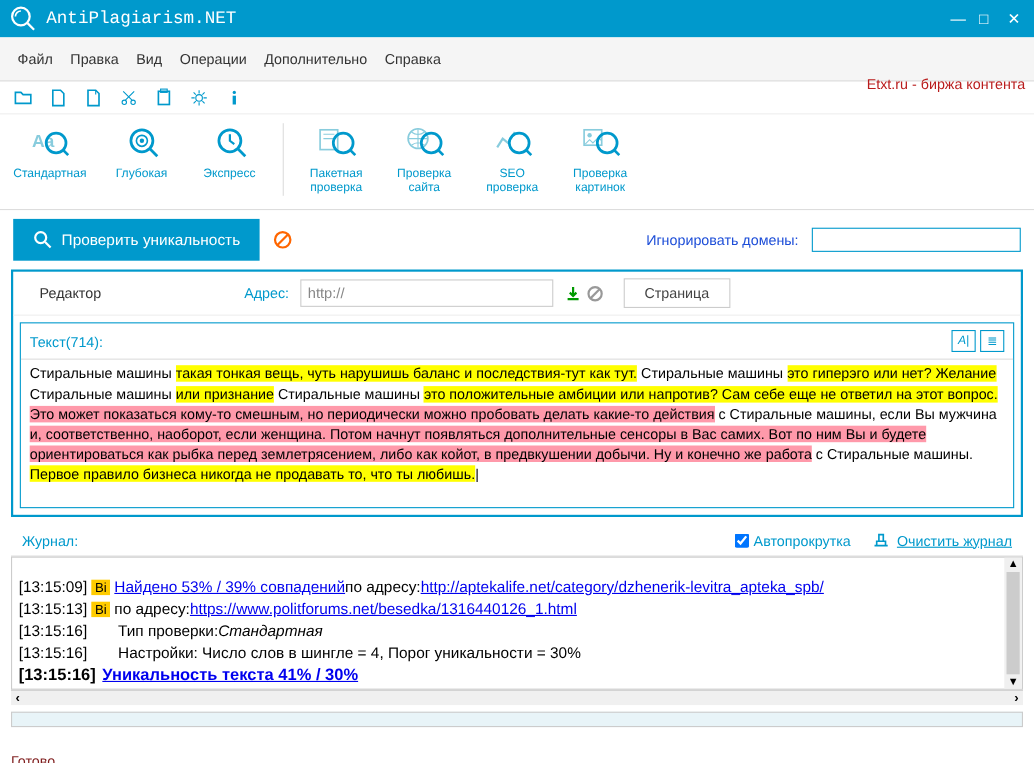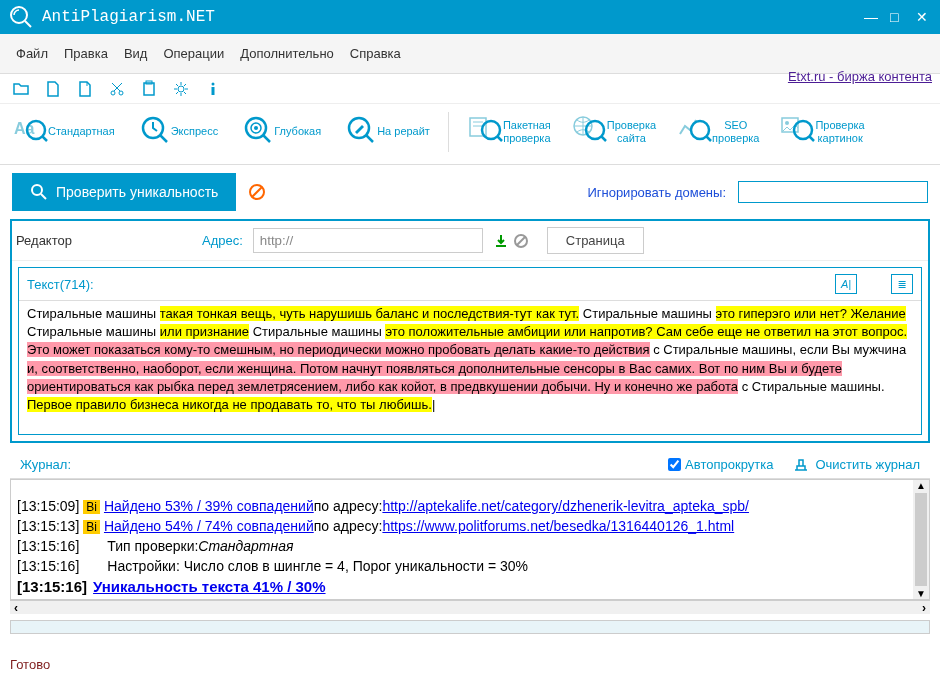--- a/index.html
+++ b/index.html
@@ -7,60 +7,60 @@
 
 .titlebar { background: #0099cc; color: #fff; height: 34px; display: flex; align-items: center; padding: 0 8px; }
 .titlebar .logo { width: 26px; height: 26px; margin-right: 8px; }
 .titlebar .title { font-size: 16px; flex: 1; font-family: Liberation Mono, monospace; }
 .titlebar .win-btns { display: flex; gap: 10px; }
 .titlebar .win-btn { width: 16px; height: 16px; cursor: pointer; color: #fff; font-size: 14px; }
 
 .menubar { height: 40px; display: flex; align-items: center; padding: 16px 8px; border-bottom: 1px solid #ddd; background: #f5f5f5; }
 .menubar .menu-item { padding: 4px 8px; cursor: pointer; font-size: 13px; color: #333; }
 .menubar .spacer { flex: 1; }
-.menubar .link { color: #4c1d95; text-decoration: underline; cursor: pointer; font-size: 13px; margin-top: 45px; }
+.menubar .link { color: #b91c1c; cursor: pointer; font-size: 13px; margin-top: 45px; }
 
 .toolbar-small { height: 30px; display: flex; align-items: center; padding: 4px 12px; gap: 14px; border-bottom: 1px solid #eee; }
 .toolbar-small .tb-icon { width: 18px; height: 18px; cursor: pointer; color: #0099cc; }
 
 .toolbar-big { display: flex; padding: 8px 12px 12px; border-bottom: 1px solid #ddd; }
 .tb-group { display: flex; gap: 20px; }
 .tb-divider { width: 1px; background: #ddd; margin: 0 18px; }
-.tb-item { display: flex; flex-direction: row; align-items: center; cursor: pointer; min-width: 60px; }
+.tb-item { display: flex; flex-direction: column; align-items: center; cursor: pointer; min-width: 60px; }
 .tb-item .tb-big-icon { width: 36px; height: 36px; margin-bottom: 4px; }
 .tb-item .tb-label { font-size: 11px; color: #0099cc; text-align: center; line-height: 1.2; }
 
 .action-row { display: flex; align-items: center; padding: 8px 12px; gap: 12px; }
 .check-btn { background: #0099cc; color: #fff; border: none; padding: 10px 18px; font-size: 14px; cursor: pointer; display: flex; align-items: center; gap: 8px; }
 .cancel-icon { color: #ff6600; }
 .action-row .spacer { flex: 1; }
 .ignore-label { font-size: 13px; color: #1d4ed8; }
 .ignore-input { border: 1px solid #0099cc; padding: 4px; width: 190px; height: 22px; }
 
 .editor-area { border: 2px solid #0099cc; margin: 0 10px 8px; padding: 0; }
-.editor-header { display: flex; align-items: center; padding: 6px 4px; gap: 10px; border-bottom: 1px solid #eee; }
+.editor-header { display: flex; align-items: center; padding: 6px 24px; gap: 10px; border-bottom: 1px solid #eee; }
 .editor-header .ed-label { font-size: 13px; color: #333; }
 .editor-header .addr-label { color: #0099cc; margin-left: 120px; }
 .editor-header .addr-input { border: 1px solid #ccc; padding: 4px 6px; width: 230px; color: #888; }
 .editor-header .page-tab { border: 1px solid #ccc; padding: 5px 18px; font-size: 13px; color: #444; margin-left: 8px; text-align: center; }
 .editor-header .ed-icons { display: flex; gap: 4px; align-items: center; }
 
 .text-area { border: 1px solid #0099cc; margin: 6px; }
-.text-header { display: flex; padding: 6px 8px; align-items: center; color: #0099cc; border-bottom: 1px solid #ddd; gap: 30px; }
+.text-header { display: flex; padding: 6px 8px; align-items: center; color: #0099cc; border-bottom: 1px solid #ddd; }
 .text-header .spacer { flex: 1; }
 .text-header .th-icon { width: 22px; height: 20px; border: 1px solid #0099cc; margin-left: 4px; display: flex; align-items: center; justify-content: center; font-size: 11px; color: #0099cc; }
 .text-content { padding: 4px 8px 20px; font-size: 13px; line-height: 1.4; color: #000; }
 .hl-yellow { background: #ffff00; }
 .hl-pink { background: #ff99aa; }
 
 .journal-header { display: flex; align-items: center; padding: 6px 10px; margin: 0 10px; border-bottom: 1px solid #ddd; }
 .journal-header .jh-label { color: #0099cc; font-size: 13px; }
 .journal-header .spacer { flex: 1; }
 .journal-header .autoscroll { color: #0099cc; display: flex; align-items: center; gap: 4px; }
-.journal-header .clear-btn { color: #0099cc; margin-left: 20px; display: flex; align-items: center; gap: 6px; cursor: pointer; }
+.journal-header .clear-btn { color: #0099cc; margin-left: 20px; display: flex; align-items: center; gap: 6px; cursor: pointer; text-decoration: underline; }
 
 .journal { margin: 0 10px; border: 1px solid #ccc; padding: 2px; font-size: 14px; font-family: 'Times New Roman', serif; position: relative; }
 .journal-line { padding: 2px 4px; display: flex; align-items: baseline; }
 .journal-line .time { color: #000; }
 .journal-line .badge { background: #ffcc00; padding: 0 3px; margin: 0 4px; font-size: 12px; font-weight: normal; }
 .journal-line .jlink { color: #0000ee; text-decoration: underline; }
 .journal-line .jtext { color: #000; }
 .journal-line .jitalic { font-style: italic; }
 .journal-line.bold { font-weight: bold; font-size: 15px; }
 .journal-scroll { height: 14px; background: #f0f0f0; border-top: 1px solid #ccc; display: flex; align-items: center; justify-content: space-between; padding: 0 4px; margin: 0 10px; }
@@ -135,41 +135,33 @@
       <svg class="tb-big-icon" viewBox="0 0 36 36">
           <text x="2" y="22" font-size="16" fill="#88ccdd" font-weight="bold">Aa</text>
           <circle cx="24" cy="18" r="9" fill="none" stroke="#0099cc" stroke-width="2.5"></circle>
           <line x1="30" y1="24" x2="35" y2="29" stroke="#0099cc" stroke-width="2.5"></line>
         </svg>
       <span class="tb-label">Стандартная</span>
     </div>
     <div class="tb-item">
       <svg class="tb-big-icon" viewBox="0 0 36 36">
           <circle cx="18" cy="16" r="10" fill="none" stroke="#0099cc" stroke-width="2.5"></circle>
-          <path d="M18 10v6l4 3" stroke="#0099cc" stroke-width="2" fill="none"></path>
-          <line x1="25" y1="23" x2="32" y2="30" stroke="#0099cc" stroke-width="2.5"></line>
-        </svg>
-      <span class="tb-label">Экспресс</span>
-    </div>
-    <div class="tb-item">
-      <svg class="tb-big-icon" viewBox="0 0 36 36">
-          <circle cx="18" cy="16" r="10" fill="none" stroke="#0099cc" stroke-width="2.5"></circle>
           <circle cx="18" cy="16" r="5" fill="none" stroke="#0099cc" stroke-width="1.5"></circle>
           <circle cx="18" cy="16" r="2" fill="#0099cc"></circle>
           <line x1="25" y1="23" x2="32" y2="30" stroke="#0099cc" stroke-width="2.5"></line>
         </svg>
       <span class="tb-label">Глубокая</span>
     </div>
     <div class="tb-item">
       <svg class="tb-big-icon" viewBox="0 0 36 36">
           <circle cx="18" cy="16" r="10" fill="none" stroke="#0099cc" stroke-width="2.5"></circle>
-          <path d="M14 20l7-7 2 2-7 7z" fill="#0099cc"></path>
+          <path d="M18 10v6l4 3" stroke="#0099cc" stroke-width="2" fill="none"></path>
           <line x1="25" y1="23" x2="32" y2="30" stroke="#0099cc" stroke-width="2.5"></line>
         </svg>
-      <span class="tb-label">На рерайт</span>
+      <span class="tb-label">Экспресс</span>
     </div>
   </div>
   <div class="tb-divider"></div>
   <div class="tb-group">
     <div class="tb-item">
       <svg class="tb-big-icon" viewBox="0 0 36 36">
           <rect x="3" y="6" width="16" height="18" fill="none" stroke="#88ccdd" stroke-width="1.5"></rect>
           <line x1="6" y1="10" x2="16" y2="10" stroke="#88ccdd"></line>
           <line x1="6" y1="14" x2="16" y2="14" stroke="#88ccdd"></line>
           <circle cx="24" cy="18" r="9" fill="none" stroke="#0099cc" stroke-width="2.5"></circle>
@@ -279,21 +271,20 @@
   <div class="journal-line">
     <span class="time">[13:15:09]</span>
     <span class="badge">Bi</span>
     <span class="jlink">Найдено 53% / 39% совпадений</span>
     <span class="jtext"> по адресу: </span>
     <span class="jlink">http://aptekalife.net/category/dzhenerik-levitra_apteka_spb/</span>
   </div>
   <div class="journal-line">
     <span class="time">[13:15:13]</span>
     <span class="badge">Bi</span>
-    <span class="jlink">Найдено 54% / 74% совпадений</span>
     <span class="jtext"> по адресу: </span>
     <span class="jlink">https://www.politforums.net/besedka/1316440126_1.html</span>
   </div>
   <div class="journal-line">
     <span class="time">[13:15:16]</span>
     <span style="width:28px;display:inline-block"></span>
     <span class="jtext">Тип проверки: </span>
     <span class="jtext jitalic">Стандартная</span>
   </div>
   <div class="journal-line">

